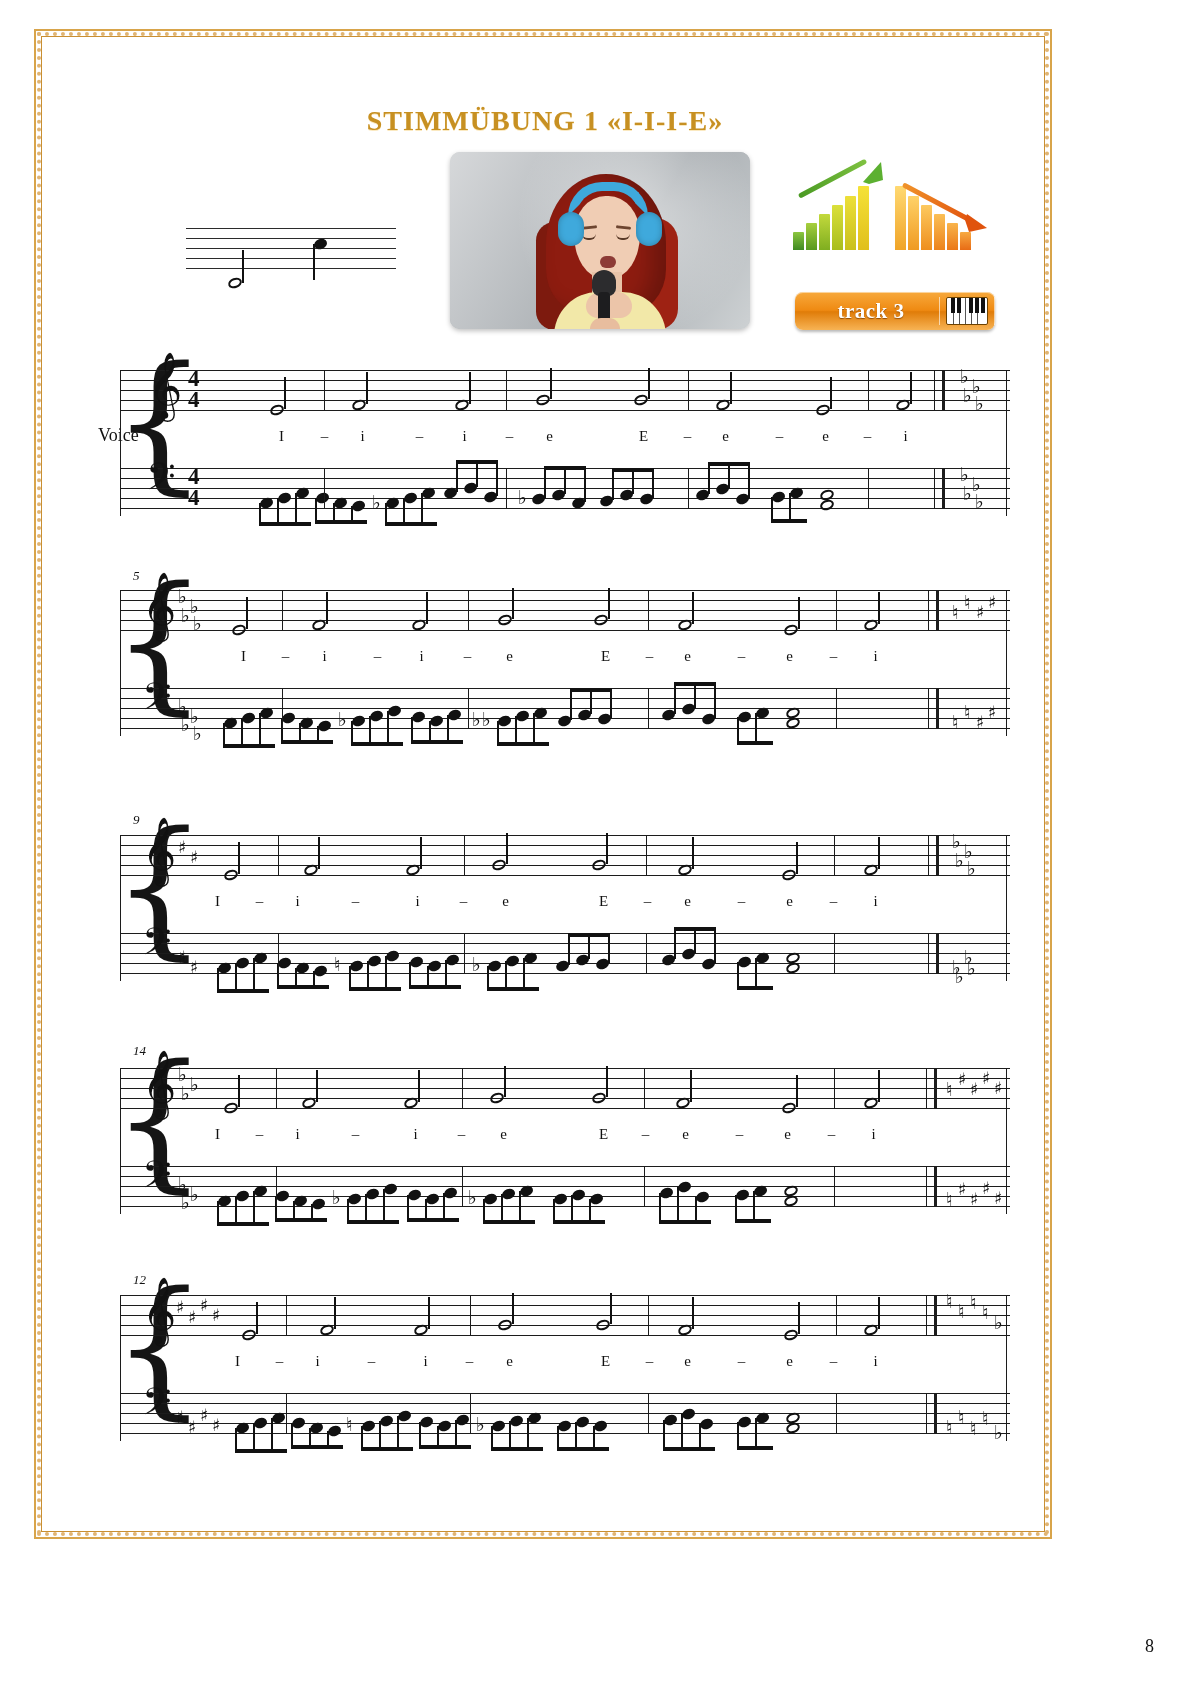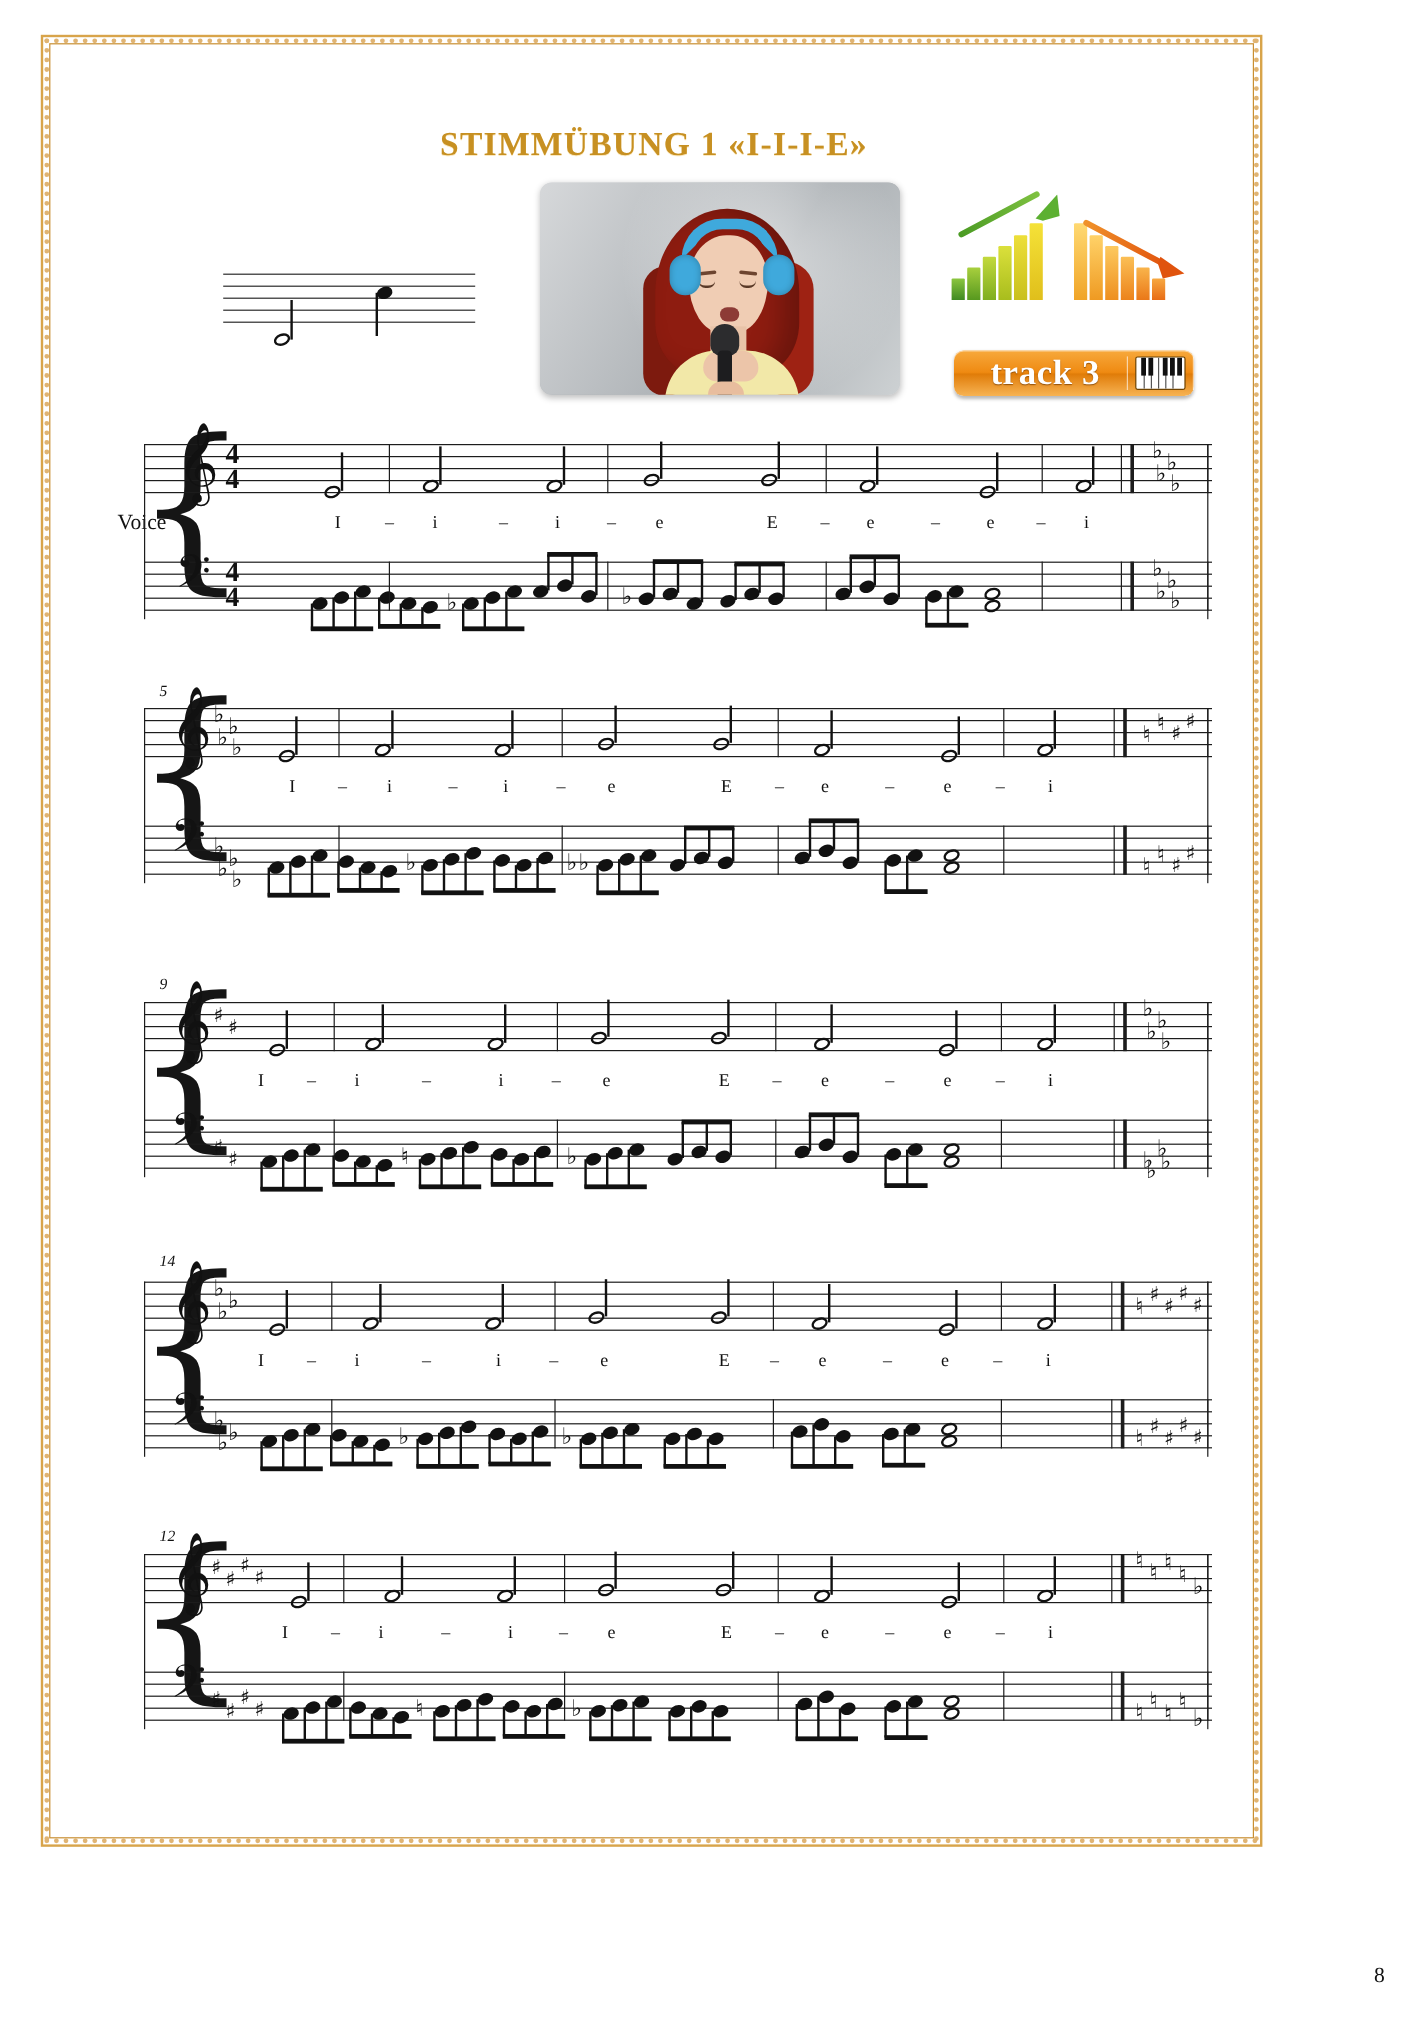--- a/index.html
+++ b/index.html
@@ -287,21 +287,21 @@
     border-radius: 8px;
     background: linear-gradient(to bottom, #f7a93c 0%, #ef8a12 48%, #e07c08 52%, #f7b354 100%);
     box-shadow: 0 2px 3px rgba(0,0,0,0.28), inset 0 1px 0 rgba(255,255,255,0.5);
     display: flex;
     align-items: center;
   }
   .track-badge .label {
     flex: 1;
     text-align: center;
     font-family: "Liberation Serif", serif;
-    font-size: 29px;
+    font-size: 21px;
     font-weight: bold;
     color: #ffffff;
     text-shadow: 0 1px 1px rgba(120,60,0,0.8);
     letter-spacing: 0.5px;
     padding-left: 8px;
   }
   .track-badge .divider {
     width: 1px;
     height: 28px;
     background: rgba(255,255,255,0.6);

